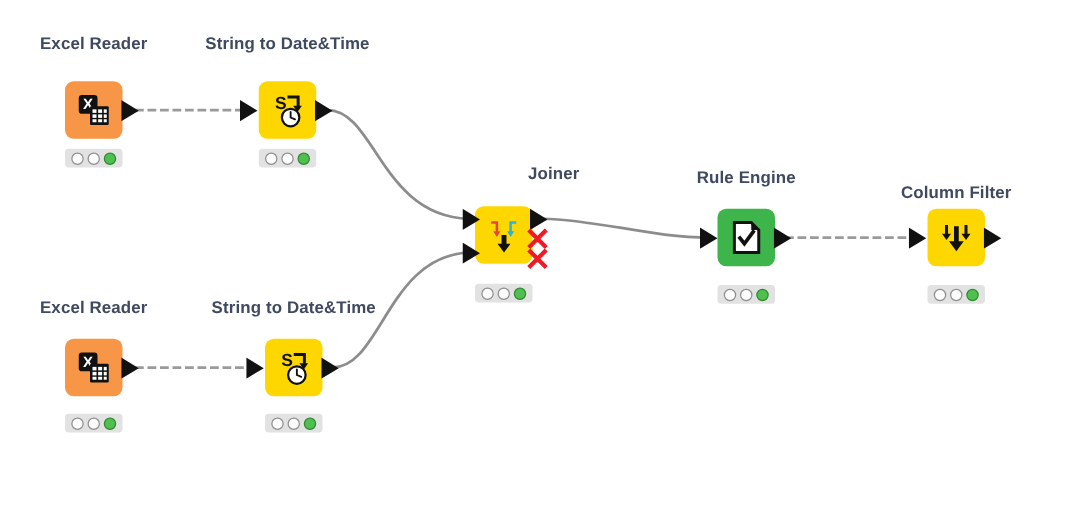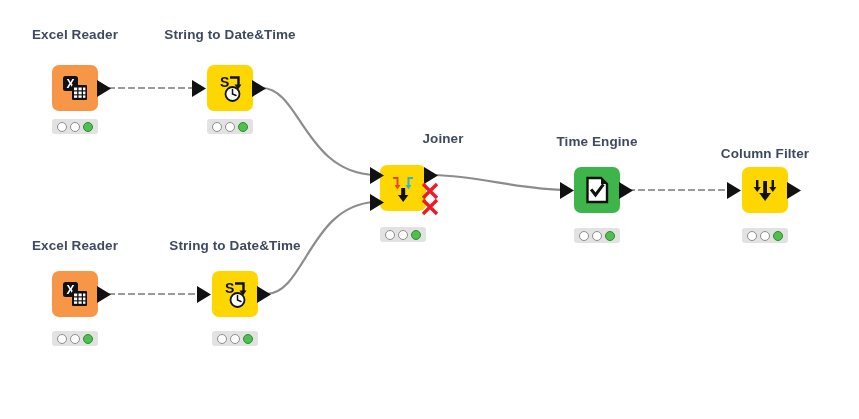--- a/index.html
+++ b/index.html
@@ -183,21 +183,21 @@
       <path d="M 4 4 L 18 18 M 18 4 L 4 18" stroke="#ee1b24" stroke-width="3.4" stroke-linecap="butt"></path>
     </svg>
     <div class="status-bar" style="left:403px; top:227px;">
       <span class="led off"></span>
       <span class="led off"></span>
       <span class="led green"></span>
     </div>
   </div>
 
   <div class="node" style="left:0;top:0;">
-    <div class="node-label" style="left:597px; top:134px;">Time Engine</div>
+    <div class="node-label" style="left:597px; top:134px;">Rule Engine</div>
     <div class="node-box" style="left:597px; top:190px; background:#3eb54a;">
       <svg class="node-icon" viewBox="0 0 46 46">
         <path d="M 13.5 11 L 27 11 L 33 17 L 33 35 L 13.5 35 Z" fill="#ffffff" stroke="#111" stroke-width="2.4" stroke-linejoin="miter"></path>
         <path d="M 27 11 L 27 17 L 33 17" fill="#111"></path>
         <path d="M 18 23.5 L 21.5 28 L 28.5 18.5" stroke="#111" stroke-width="3" fill="none" stroke-linecap="square"></path>
       </svg>
     </div>
     <svg class="port" style="left:560px; top:182px; width:16px; height:17px;" viewBox="0 0 16 17">
       <polygon points="0,0 14,8.5 0,17" fill="#111"></polygon>
     </svg>

